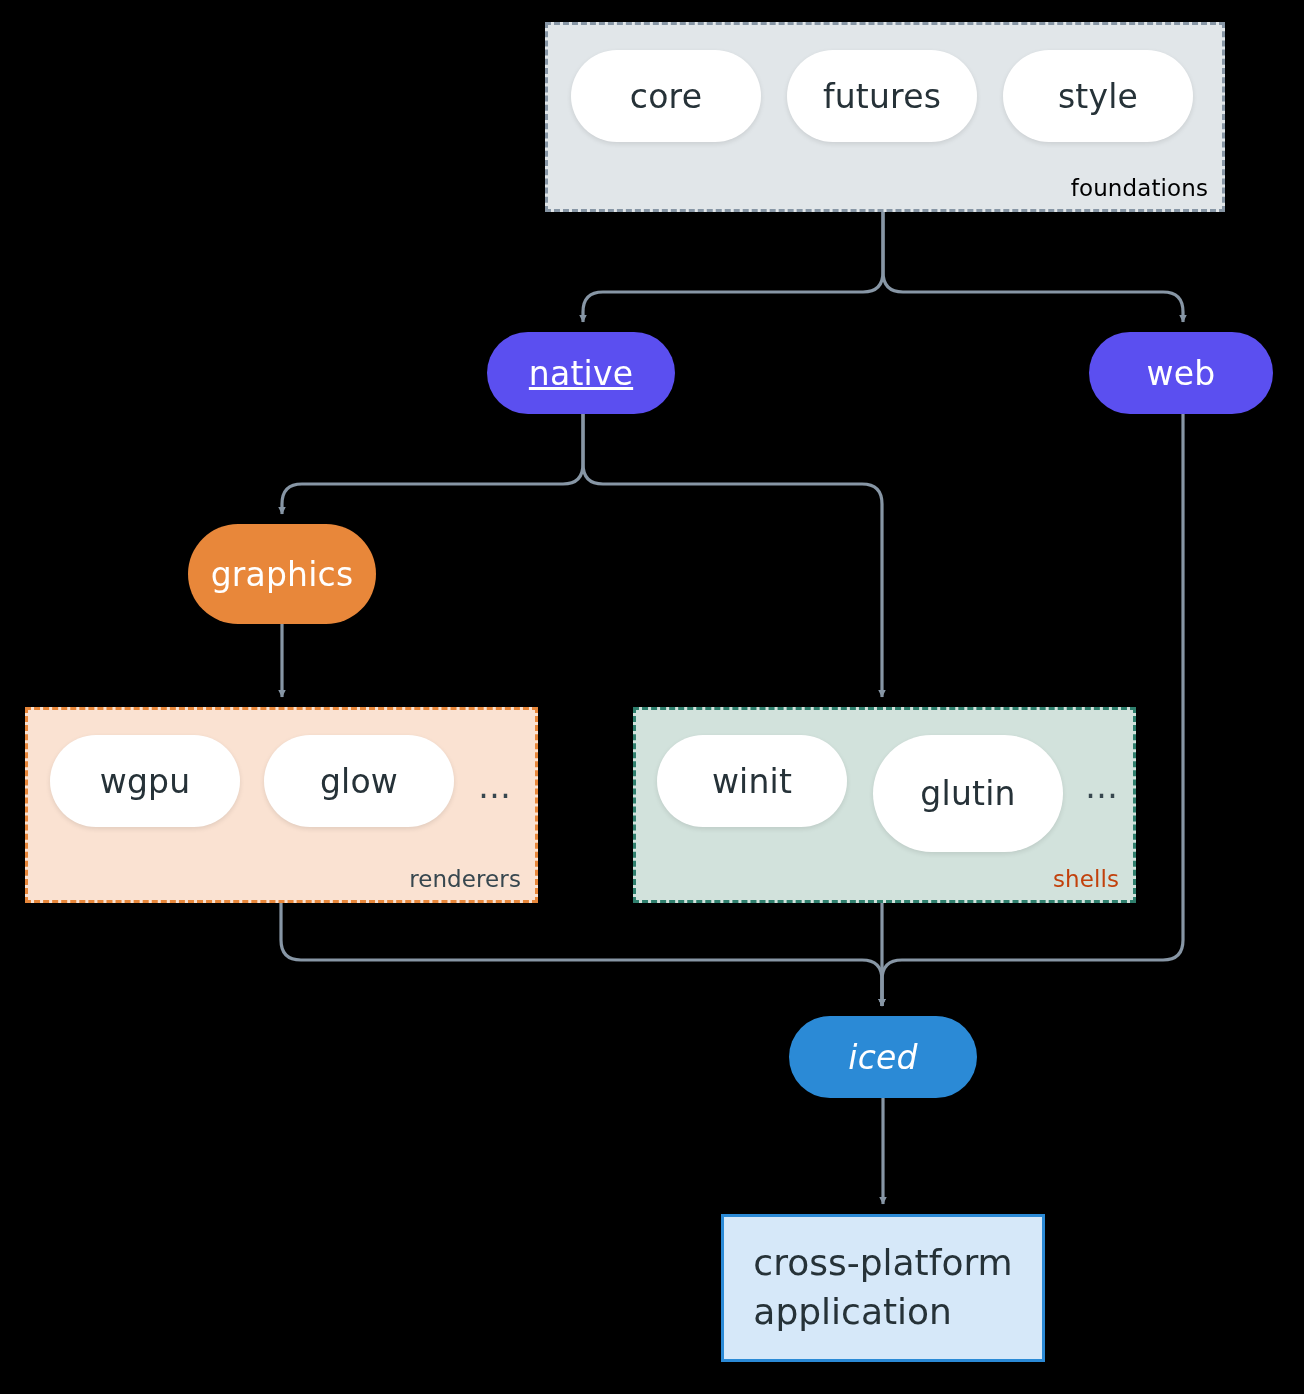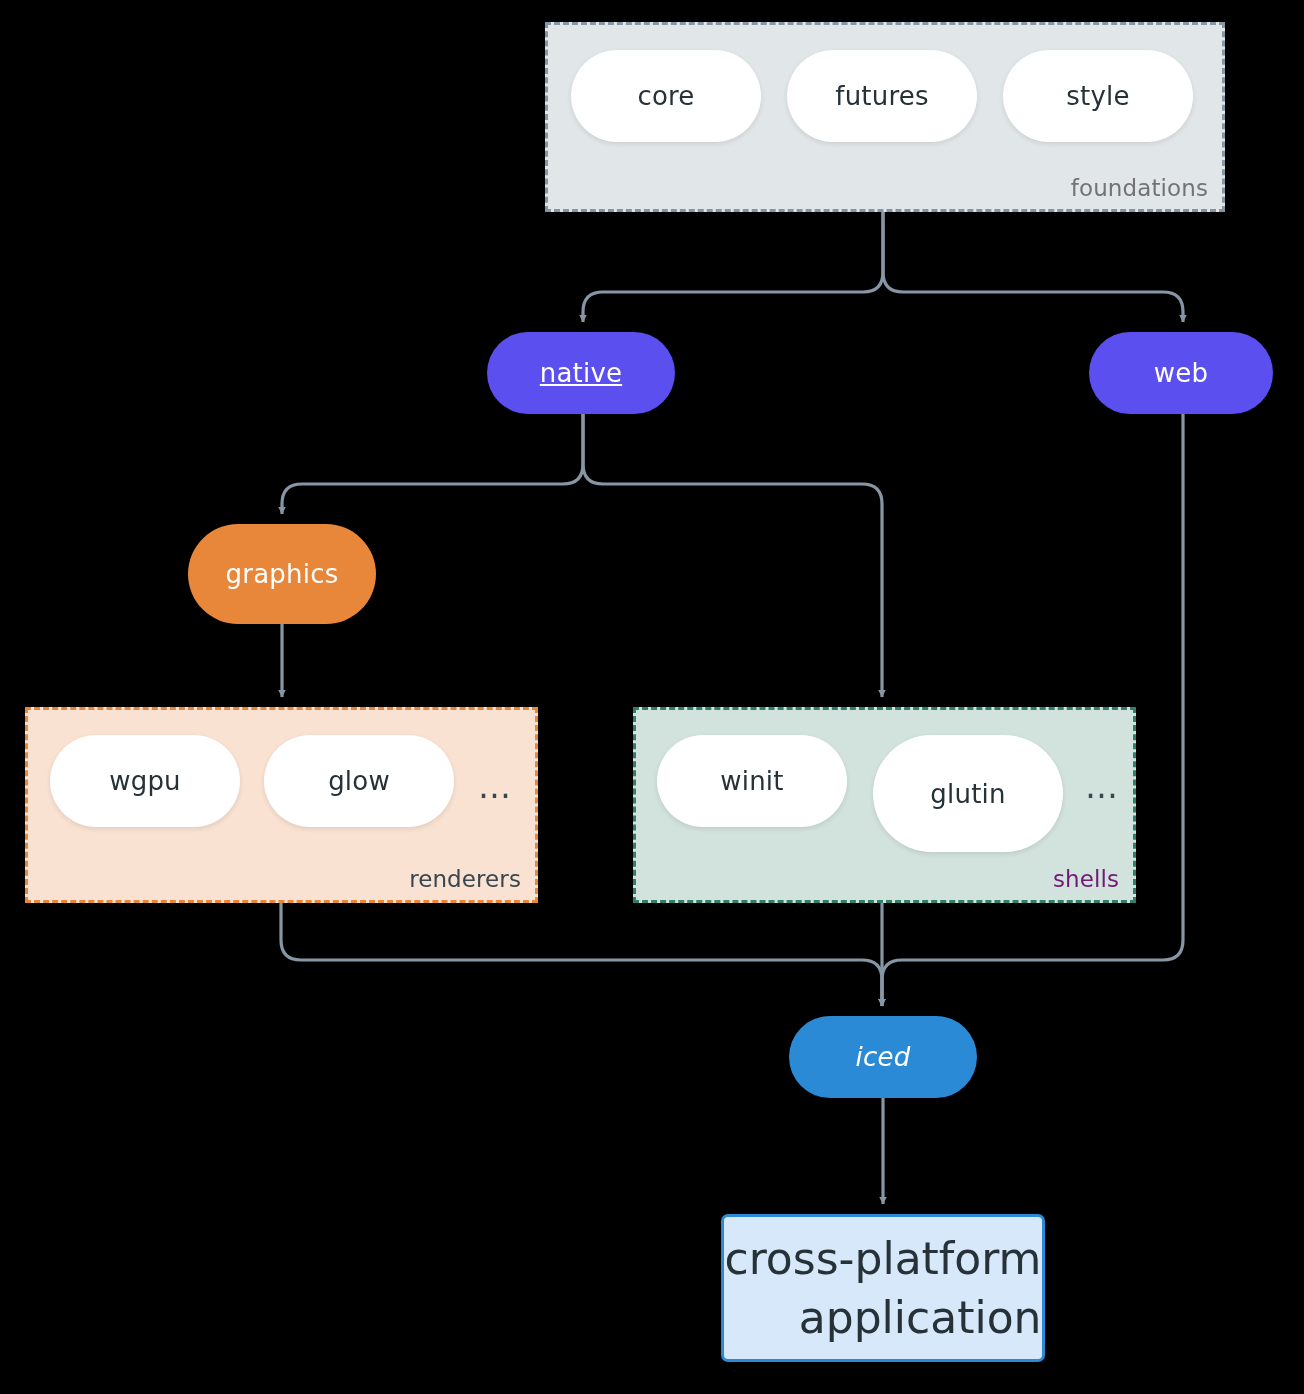--- a/index.html
+++ b/index.html
@@ -35,21 +35,21 @@
     letter-spacing: 0.1px;
     white-space: nowrap;
   }
   .pill {
     position: absolute;
     box-sizing: border-box;
     display: flex;
     align-items: center;
     justify-content: center;
     border-radius: 999px;
-    font-size: 26px;
+    font-size: 33px;
     letter-spacing: 0.2px;
     white-space: nowrap;
   }
   .pill.white {
     background: #ffffff;
     color: #263238;
     box-shadow: 0 2px 5px rgba(0,0,0,0.10);
   }
   .pill.solid {
     color: #ffffff;
@@ -61,27 +61,26 @@
     letter-spacing: 1px;
     line-height: 1;
     white-space: nowrap;
   }
   .rectbox {
     position: absolute;
     box-sizing: border-box;
     display: flex;
     align-items: center;
     justify-content: center;
-    text-align: right;
+    text-align: left;
     border-width: 3px;
     border-style: solid;
-    font-size: 44px;
+    font-size: 36px;
     line-height: 1.35;
     white-space: pre-line;
-    border-radius: 7px;
   }
   #edges {
     position: absolute;
     left: 0;
     top: 0;
     width: 1304px;
     height: 1394px;
     pointer-events: none;
   }
 </style>
@@ -103,35 +102,35 @@
         <path d="M 583 414 L 583 464 Q 583 484 603 484 L 862 484 Q 882 484 882 504 L 882 697" marker-end="url(#arrowhead)"></path>
         <path d="M 282 606 L 282 697" marker-end="url(#arrowhead)"></path>
         <path d="M 281 903 L 281 940 Q 281 960 301 960 L 862 960 Q 882 960 882 980 L 882 1006" marker-end="url(#arrowhead)"></path>
         <path d="M 882 903 L 882 1006" marker-end="url(#arrowhead)"></path>
         <path d="M 1183 414 L 1183 940 Q 1183 960 1163 960 L 902 960 Q 882 960 882 980 L 882 1006" marker-end="url(#arrowhead)"></path>
         <path d="M 883 1098 L 883 1204" marker-end="url(#arrowhead)"></path>
       </g>
   </svg>
 
   <div class="cluster" style="left:545px; top:22px; width:680px; height:190px; background:#e1e6e9; border-color:#8796a5;">
-    <span class="cluster-label" style="color:#737373;">foundations</span>
+    <span class="cluster-label" style="color:#000000;">foundations</span>
   </div>
   <div class="pill white" style="left:571px; top:50px; width:190px; height:92px;">core</div>
   <div class="pill white" style="left:787px; top:50px; width:190px; height:92px;">futures</div>
   <div class="pill white" style="left:1003px; top:50px; width:190px; height:92px;">style</div>
 
   <div class="cluster" style="left:25px; top:707px; width:513px; height:196px; background:#fae2d2; border-color:#e8873a;">
     <span class="cluster-label" style="color:#37474f;">renderers</span>
   </div>
   <div class="pill white" style="left:50px; top:735px; width:190px; height:92px;">wgpu</div>
   <div class="pill white" style="left:264px; top:735px; width:190px; height:92px;">glow</div>
   <div class="ellipsis" style="left:478px; top:770px;">…</div>
 
   <div class="cluster" style="left:633px; top:707px; width:503px; height:196px; background:#d2e2dc; border-color:#2f7f6d;">
-    <span class="cluster-label" style="color:#701a75;margin-left:12px;">shells</span>
+    <span class="cluster-label" style="color:#c2410c;margin-left:12px;">shells</span>
   </div>
   <div class="pill white" style="left:657px; top:735px; width:190px; height:92px;">winit</div>
   <div class="pill white" style="left:873px; top:735px; width:190px; height:117px;">glutin</div>
   <div class="ellipsis" style="left:1085px; top:770px;">…</div>
 
   <div class="pill solid" style="left:487px; top:332px; width:188px; height:82px; background:#5b4ff0;text-decoration:underline;">native</div>
   <div class="pill solid" style="left:1089px; top:332px; width:184px; height:82px; background:#5b4ff0;">web</div>
   <div class="pill solid" style="left:188px; top:524px; width:188px; height:100px; background:#e8873a;">graphics</div>
   <div class="pill solid" style="left:789px; top:1016px; width:188px; height:82px; background:#2b8ad6;font-style:italic;">iced</div>
 

